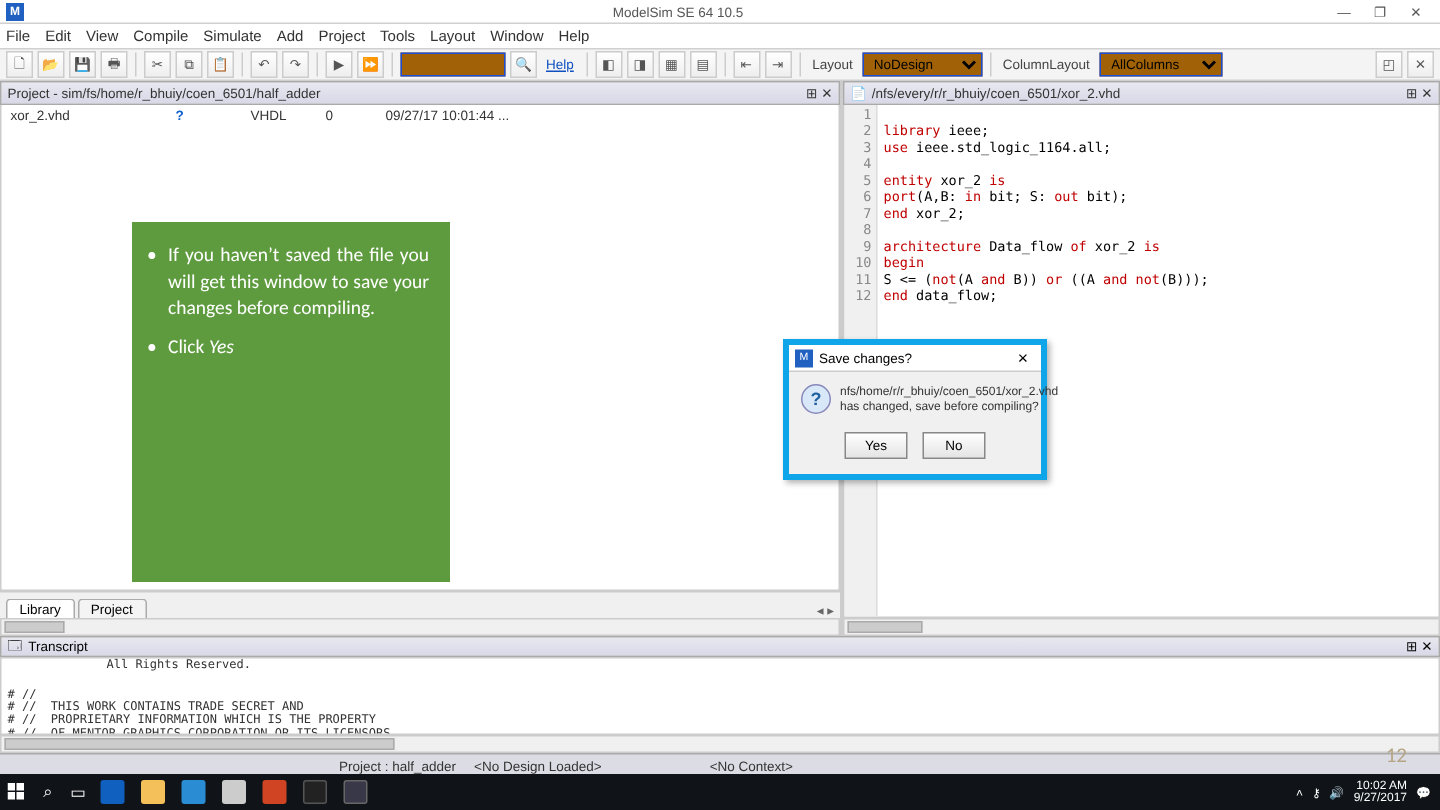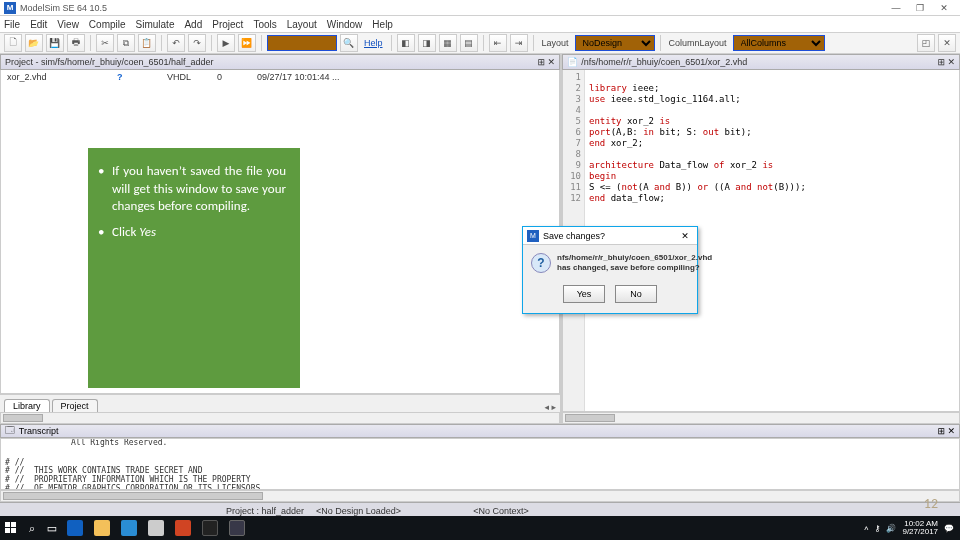--- a/index.html
+++ b/index.html
@@ -1,19 +1,19 @@
 <!DOCTYPE html>
 <html><head>
 <meta charset="utf-8">
 <style>
   * { box-sizing: border-box; margin: 0; padding: 0; }
   body { width: 960px; height: 540px; font-family: "Segoe UI", Tahoma, sans-serif; font-size: 10px; background: #fff; overflow: hidden; position: relative; }
   .titlebar { height: 16px; background: #fff; display: flex; align-items: center; padding: 0 4px; border-bottom: 1px solid #d0d0d0; }
   .titlebar .logo { width: 12px; height: 12px; background: #2060c0; color: #fff; font-size: 8px; font-weight: bold; display: flex; align-items: center; justify-content: center; margin-right: 4px; }
-  .titlebar .title { flex: 1; color: #555; font-size: 9px; }
+  .titlebar .title { flex: 1; color: #555; font-size: 9px; text-align: center; }
   .titlebar .winbtn { width: 24px; height: 14px; display: flex; align-items: center; justify-content: center; color: #555; font-size: 9px; }
   .menubar { height: 16px; display: flex; align-items: center; padding: 0 4px; gap: 10px; color: #333; font-size: 10px; }
   .menubar span { cursor: default; }
   .toolbar { height: 22px; background: #f4f4f4; border-top: 1px solid #d0d0d0; border-bottom: 1px solid #d0d0d0; display: flex; align-items: center; padding: 0 4px; gap: 3px; }
   .tbtn { width: 18px; height: 18px; border: 1px solid #ccc; background: linear-gradient(#fff,#eee); font-size: 9px; display: flex; align-items: center; justify-content: center; color: #555; }
   .tsep { width: 1px; height: 16px; background: #ccc; margin: 0 2px; }
   .tinput { height: 16px; border: 1px solid #1d4ed8; font-size: 9px; padding: 0 3px; background: #a16207; }
   .tbl { color: #444; font-size: 9px; margin: 0 3px; }
   .workspace { display: flex; height: 370px; }
   .leftpane { width: 560px; display: flex; flex-direction: column; position: relative; }
@@ -33,28 +33,28 @@
   .tab { border: 1px solid #aaa; border-bottom: none; padding: 1px 8px; font-size: 9px; background: #fff; border-radius: 3px 3px 0 0; }
   .scroll { height: 12px; background: #f0f0f0; border: 1px solid #ccc; position: relative; }
   .thumb { position: absolute; top: 1px; bottom: 1px; background: #ccc; border: 1px solid #aaa; }
   
   .callout { position: absolute; left: 88px; top: 148px; width: 212px; height: 240px; background: #5e9b3f; color: #fff; padding: 14px 14px 14px 24px; font-family: Calibri, sans-serif; font-size: 13px; line-height: 1.35; }
   .callout ul { list-style: none; }
   .callout li { position: relative; margin-bottom: 8px; text-align: justify; }
   .callout li::before { content: "•"; position: absolute; left: -14px; }
   .callout em { font-style: italic; }
   
-  .dlg { position: absolute; left: 522px; top: 226px; width: 176px; border: 1px solid #0ea5e9; background: #f0f0f0; box-shadow: 2px 2px 4px rgba(0,0,0,.3); font-size: 9px; }
+  .dlg { position: absolute; left: 522px; top: 226px; width: 176px; border: 4px solid #0ea5e9; background: #f0f0f0; box-shadow: 2px 2px 4px rgba(0,0,0,.3); font-size: 9px; }
   .dlg-title { height: 18px; background: #fff; display: flex; align-items: center; padding: 0 4px; border-bottom: 1px solid #ccc; }
   .dlg-title .dlogo { width: 12px; height: 12px; background: #2060c0; color: #fff; font-size: 7px; display: flex; align-items: center; justify-content: center; margin-right: 4px; }
   .dlg-title .x { margin-left: auto; width: 16px; text-align: center; }
   .dlg-body { padding: 8px; display: flex; gap: 6px; }
   .dlg-icon { width: 20px; height: 20px; border-radius: 50%; background: #d8e8f8; border: 1px solid #88b; display: flex; align-items: center; justify-content: center; color: #2060a0; font-size: 12px; font-weight: bold; flex: none; }
   .dlg-text { font-size: 8px; color: #333; line-height: 1.2; }
-  .dlg-text b { font-weight: bold; }
+  .dlg-text b { font-weight: normal; }
   .dlg-btns { display: flex; justify-content: center; gap: 10px; padding: 4px 0 10px; }
   .dlg-btns button { width: 42px; height: 18px; font-size: 9px; border: 1px solid #888; background: linear-gradient(#fff,#e4e4e4); }
   
   .trans-hdr { height: 14px; background: linear-gradient(#e8e8f0,#d8d8e8); border: 1px solid #aaa; display: flex; align-items: center; padding: 0 4px; font-size: 9px; }
   .trans-body { height: 52px; background: #fff; border: 1px solid #ccc; font-family: Consolas, monospace; font-size: 8px; color: #333; padding: 2px 4px; line-height: 1.1; white-space: pre; position: relative; overflow: hidden; }
   .statusbar { height: 16px; background: #dcdce4; border-top: 1px solid #aaa; display: flex; align-items: center; font-size: 9px; color: #333; }
   .statusbar div { padding: 0 6px; }
   .slidenum { position: absolute; right: 22px; bottom: 28px; color: #b5a584; font-size: 14px; font-family: Calibri; }
   
   .taskbar { position: absolute; left: 0; right: 0; bottom: 0; height: 24px; background: #101418; display: flex; align-items: center; }
@@ -115,21 +115,21 @@
   <div class="tbtn">▦</div>
   <div class="tbtn">▤</div>
   <div class="tsep"></div>
   <div class="tbtn">⇤</div>
   <div class="tbtn">⇥</div>
   <div class="tsep"></div>
   <span class="tbl">Layout</span>
   <select class="tinput" style="width:80px"><option>NoDesign</option></select>
   <div class="tsep"></div>
   <span class="tbl">ColumnLayout</span>
-  <select class="tinput" style="width:92px"><option>AllColumns</option></select>
+  <select class="tinput" style="width:82px"><option>AllColumns</option></select>
   <div style="flex:1"></div>
   <div class="tbtn">◰</div>
   <div class="tbtn">✕</div>
 </div>
 
 <div class="workspace">
   <div class="leftpane">
     <div class="proj-hdr">
       <span>Project - sim/fs/home/r_bhuiy/coen_6501/half_adder</span>
       <span style="margin-left:auto">⊞ ✕</span>
@@ -150,21 +150,21 @@
       <div style="font-size:9px;color:#666">◂ ▸</div>
     </div>
     <div class="scroll">
         <div class="thumb" style="left:2px;width:40px"></div>
       </div>
   </div>
 
   <div class="rightpane">
     <div class="code-hdr">
       <span style="margin-right:3px">📄</span>
-      <span>/nfs/home/r/r_bhuiy/coen_6501/xor_2.vhd</span>
+      <span>/nfs/every/r/r_bhuiy/coen_6501/xor_2.vhd</span>
       <span style="margin-left:auto">⊞ ✕</span>
     </div>
     <div class="code-body">
       <div class="gutter">
         <div>1</div>
           <div>2</div>
           <div>3</div>
           <div>4</div>
           <div>5</div>
           <div>6</div>

